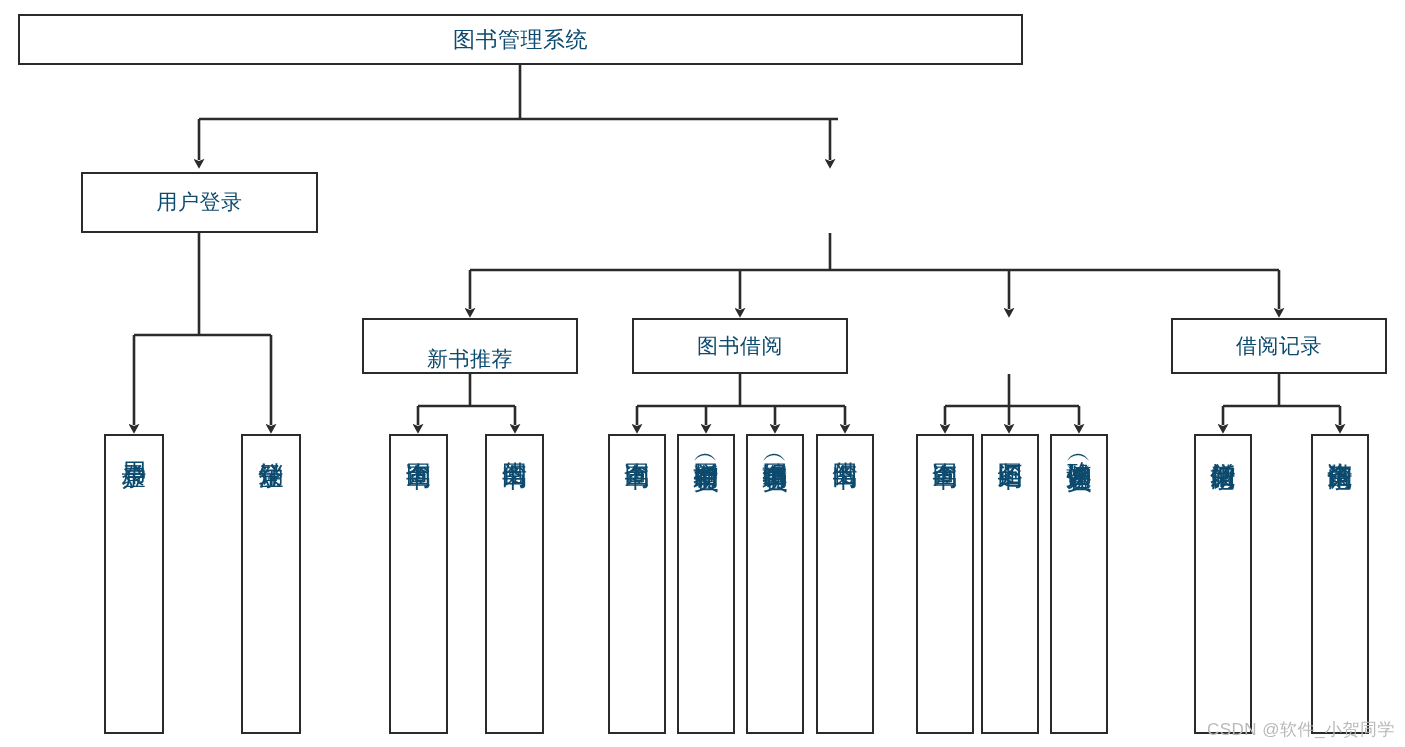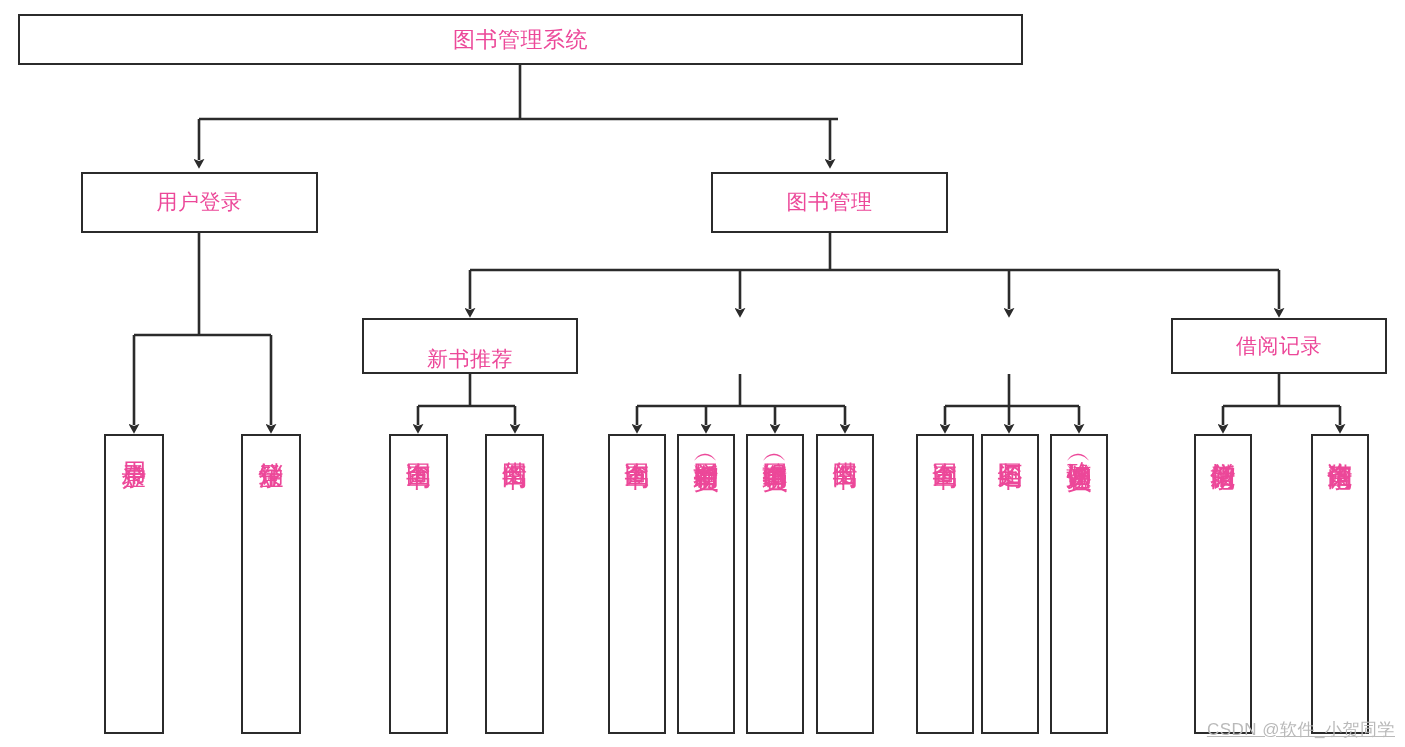--- a/index.html
+++ b/index.html
@@ -26,21 +26,21 @@
     pointer-events: none;
   }
   .node {
     position: absolute;
     box-sizing: border-box;
     background: #ffffff;
     border: 2px solid #2b2b2b;
     display: flex;
     align-items: center;
     justify-content: center;
-    color: #ec4899;
+    color: #0c4a6e;
   }
   .node .label {
     display: block;
     text-align: center;
     line-height: 1.18;
     letter-spacing: 0.5px;
   }
   .node.horiz .label {
     writing-mode: horizontal-tb;
     font-size: 21px;
@@ -62,21 +62,20 @@
     white-space: nowrap;
   }
   .watermark {
     position: absolute;
     right: 10px;
     bottom: 6px;
     font-size: 17px;
     color: #b9b9b9;
     white-space: nowrap;
     letter-spacing: 0.5px;
-    text-decoration: underline;
   }
 </style>
 </head>
 <body>
 
 <div id="canvas">
 
   <svg class="wires" viewBox="0 0 1405 747" xmlns="http://www.w3.org/2000/svg">
     <defs>
       <marker id="arrow" markerWidth="10" markerHeight="11" refX="1.2" refY="5.5" orient="auto" markerUnits="userSpaceOnUse">
@@ -127,26 +126,26 @@
     </g>
   </svg>
 
   <div class="node horiz root" style="left:18px; top:14px; width:1005px; height:51px;">
     <span class="label">图书管理系统</span>
   </div>
 
   <div class="node horiz" style="left:81px; top:172px; width:237px; height:61px;">
     <span class="label">用户登录</span>
   </div>
-  <div class="node horiz" style="left:711px; top:172px; width:237px; height:61px;">
-    <span class="label">图书管理</span>
-  </div>
 
   <div class="node horiz" style="left:362px; top:318px; width:216px; height:56px;align-items:flex-end;">
     <span class="label">新书推荐</span>
+  </div>
+  <div class="node horiz" style="left:632px; top:318px; width:216px; height:56px;">
+    <span class="label">图书借阅</span>
   </div>
   <div class="node horiz" style="left:1171px; top:318px; width:216px; height:56px;">
     <span class="label">借阅记录</span>
   </div>
 
   <div class="node vert" style="left:104px; top:434px; width:60px; height:300px;">
     <span class="label">用户登录</span>
   </div>
   <div class="node vert" style="left:241px; top:434px; width:60px; height:300px;">
     <span class="label">注销登录</span>

